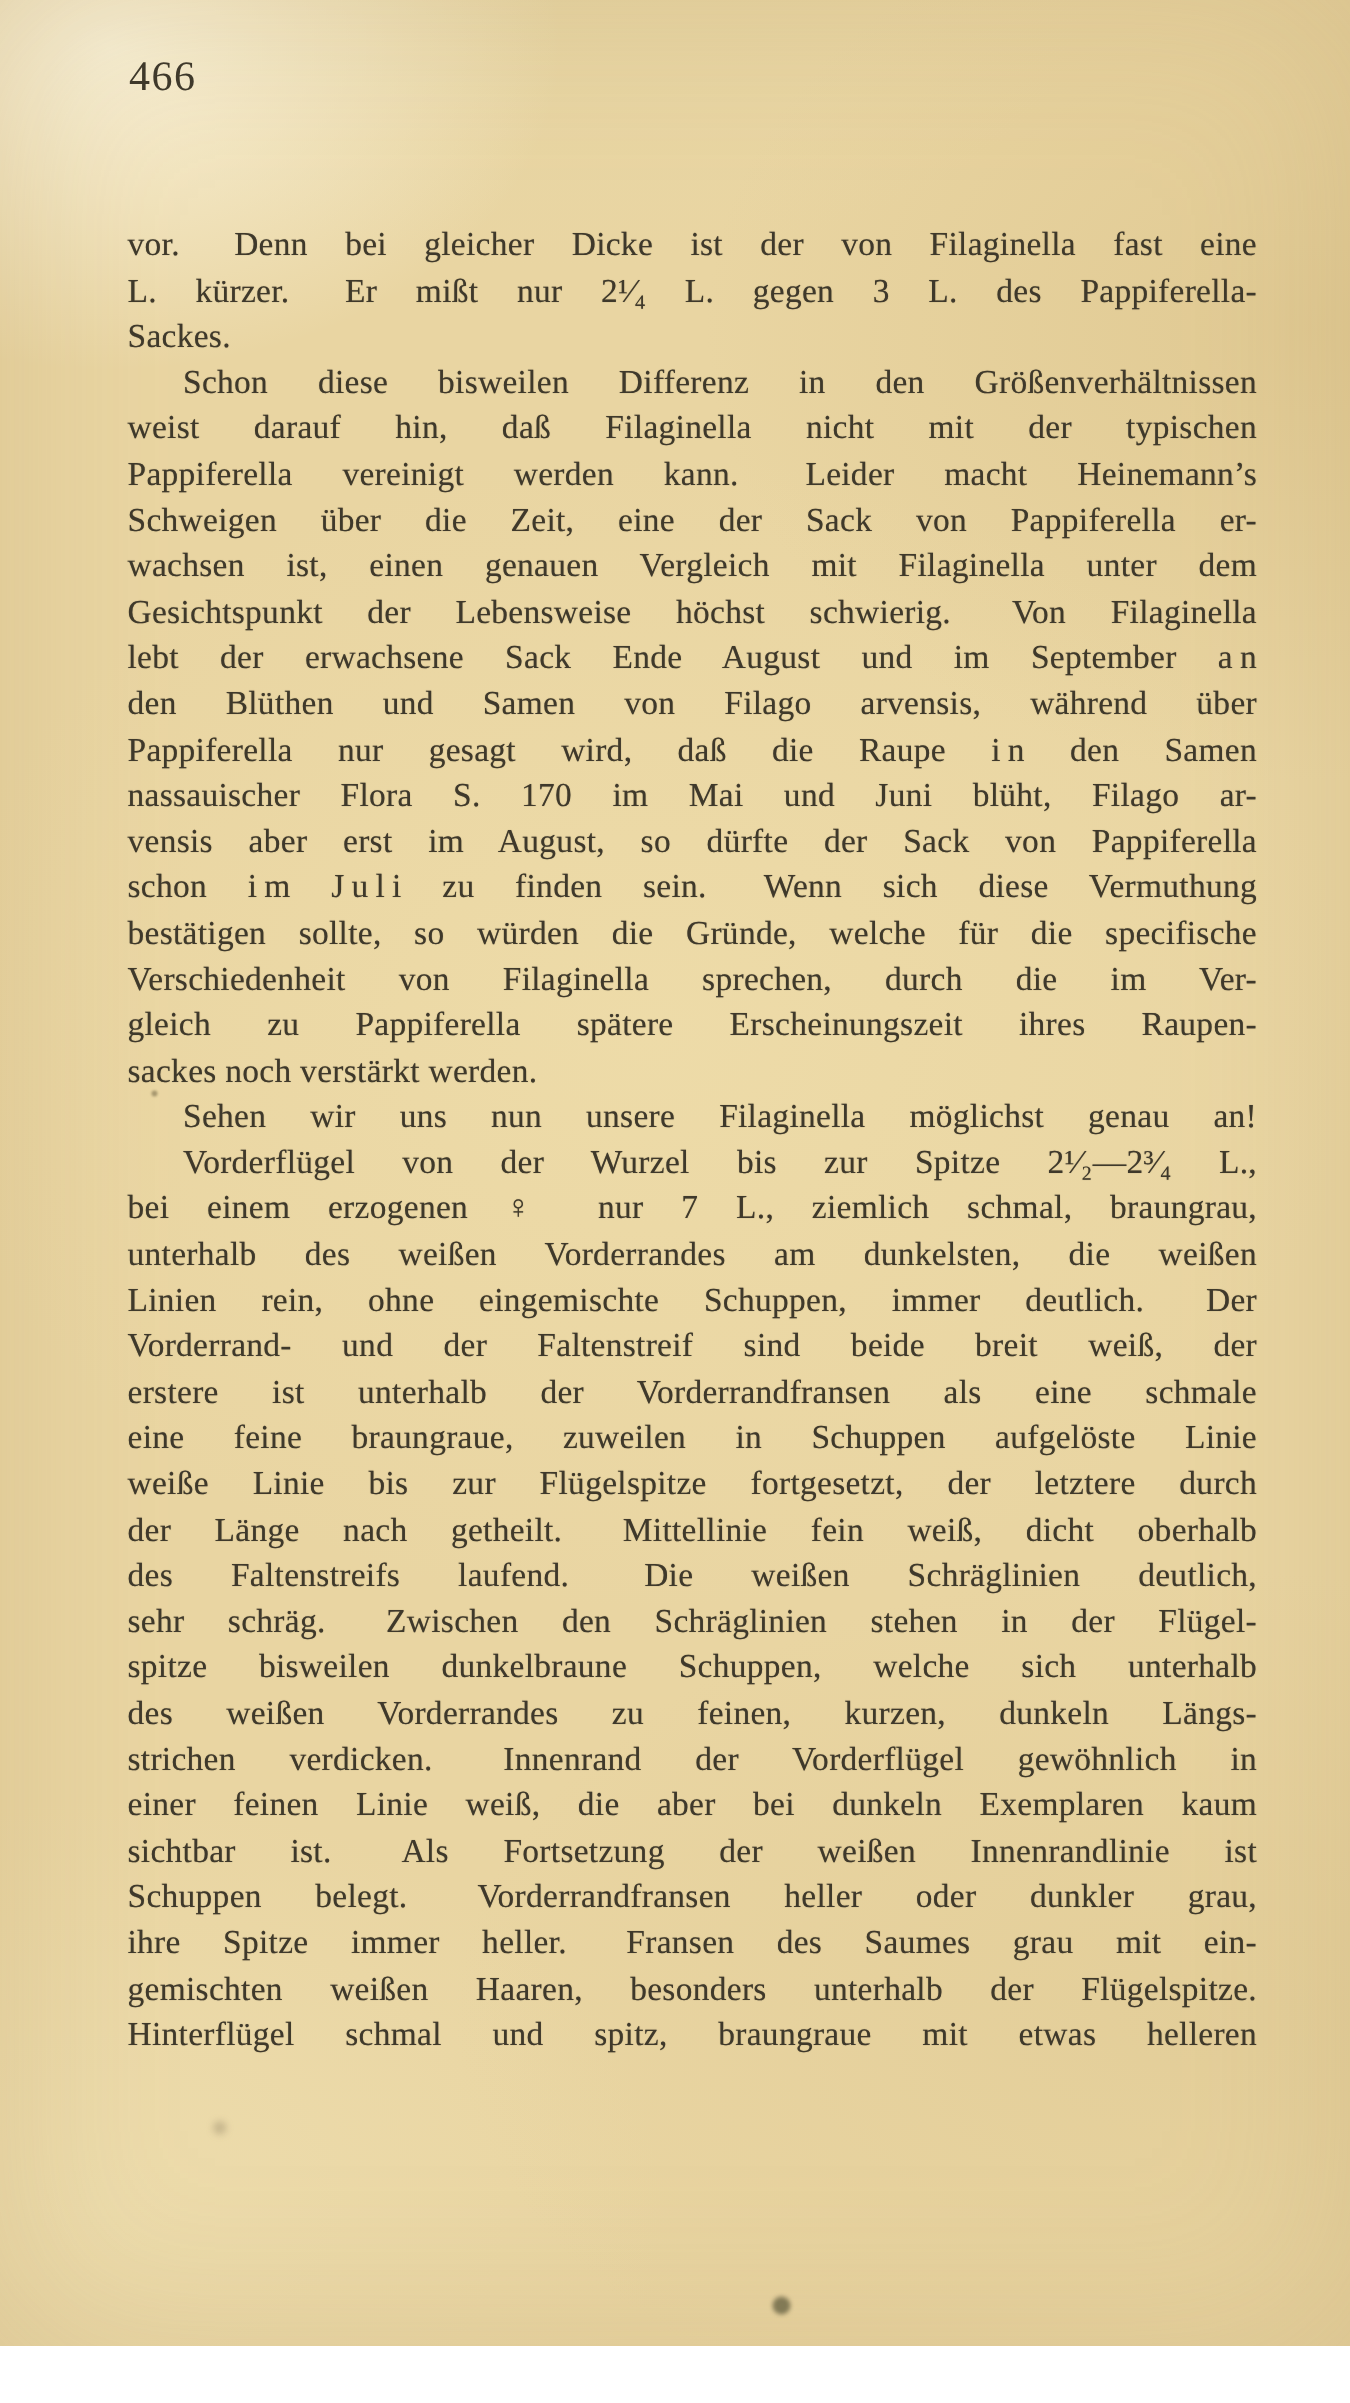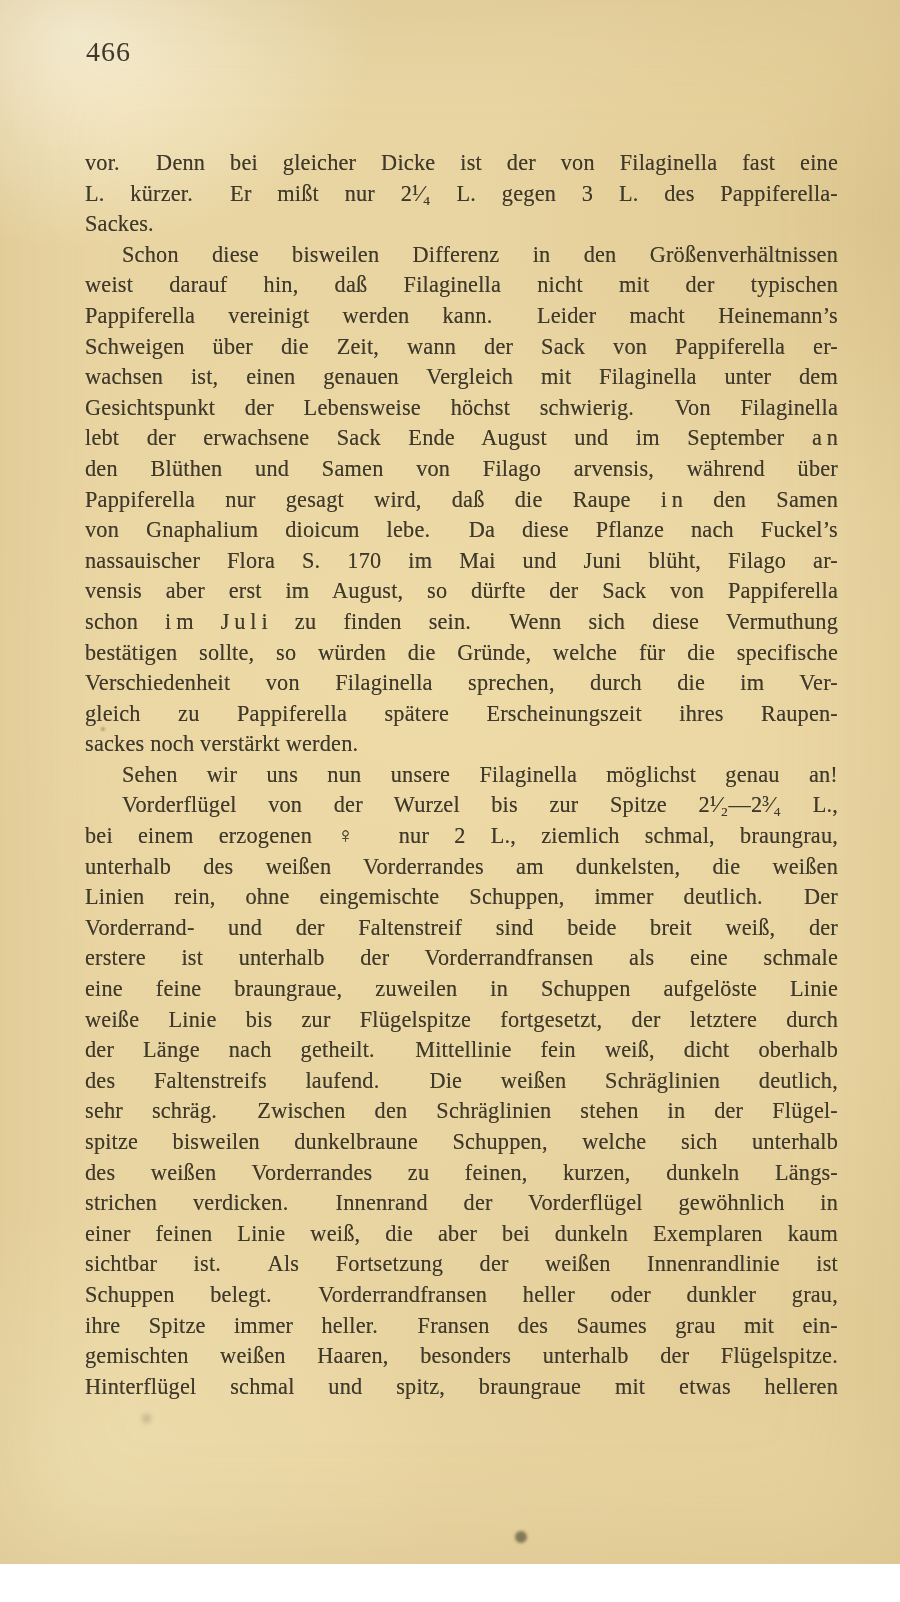--- a/index.html
+++ b/index.html
@@ -52,41 +52,40 @@
   <div class="text-column" id="text-column">
       <div>
         <div class="line">vor.  Denn bei gleicher Dicke ist der von Filaginella fast eine</div>
         <div class="line">L. kürzer.  Er mißt nur 2¹⁄₄ L. gegen 3 L. des Pappiferella-</div>
         <div class="line no-just">Sackes.</div>
       </div>
       <div>
         <div class="line indent">Schon diese bisweilen Differenz in den Größenverhältnissen</div>
         <div class="line">weist darauf hin, daß Filaginella nicht mit der typischen</div>
         <div class="line">Pappiferella vereinigt werden kann.  Leider macht Heinemann’s</div>
-        <div class="line">Schweigen über die Zeit, wann der Sack von Pappiferella er-</div>
+        <div class="line">Schweigen über die Zeit, eine der Sack von Pappiferella er-</div>
         <div class="line">wachsen ist, einen genauen Vergleich mit Filaginella unter dem</div>
         <div class="line">Gesichtspunkt der Lebensweise höchst schwierig.  Von Filaginella</div>
         <div class="line">lebt der erwachsene Sack Ende August und im September a n</div>
         <div class="line">den Blüthen und Samen von Filago arvensis, während über</div>
         <div class="line">Pappiferella nur gesagt wird, daß die Raupe i n den Samen</div>
-        <div class="line">von Gnaphalium dioicum lebe.  Da diese Pflanze nach Fuckel’s</div>
         <div class="line">nassauischer Flora S. 170 im Mai und Juni blüht, Filago ar-</div>
         <div class="line">vensis aber erst im August, so dürfte der Sack von Pappiferella</div>
         <div class="line">schon i m J u l i zu finden sein.  Wenn sich diese Vermuthung</div>
         <div class="line">bestätigen sollte, so würden die Gründe, welche für die specifische</div>
         <div class="line">Verschiedenheit von Filaginella sprechen, durch die im Ver-</div>
         <div class="line">gleich zu Pappiferella spätere Erscheinungszeit ihres Raupen-</div>
         <div class="line no-just">sackes noch verstärkt werden.</div>
       </div>
       <div>
         <div class="line indent">Sehen wir uns nun unsere Filaginella möglichst genau an!</div>
       </div>
       <div>
         <div class="line indent">Vorderflügel von der Wurzel bis zur Spitze 2¹⁄₂—2³⁄₄ L.,</div>
-        <div class="line">bei einem erzogenen ♀ nur 2 L., ziemlich schmal, braungrau,</div>
+        <div class="line">bei einem erzogenen ♀ nur 7 L., ziemlich schmal, braungrau,</div>
         <div class="line">unterhalb des weißen Vorderrandes am dunkelsten, die weißen</div>
         <div class="line">Linien rein, ohne eingemischte Schuppen, immer deutlich.  Der</div>
         <div class="line">Vorderrand- und der Faltenstreif sind beide breit weiß, der</div>
         <div class="line">erstere ist unterhalb der Vorderrandfransen als eine schmale</div>
         <div class="line">eine feine braungraue, zuweilen in Schuppen aufgelöste Linie</div>
         <div class="line">weiße Linie bis zur Flügelspitze fortgesetzt, der letztere durch</div>
         <div class="line">der Länge nach getheilt.  Mittellinie fein weiß, dicht oberhalb</div>
         <div class="line">des Faltenstreifs laufend.  Die weißen Schräglinien deutlich,</div>
         <div class="line">sehr schräg.  Zwischen den Schräglinien stehen in der Flügel-</div>
         <div class="line">spitze bisweilen dunkelbraune Schuppen, welche sich unterhalb</div>

